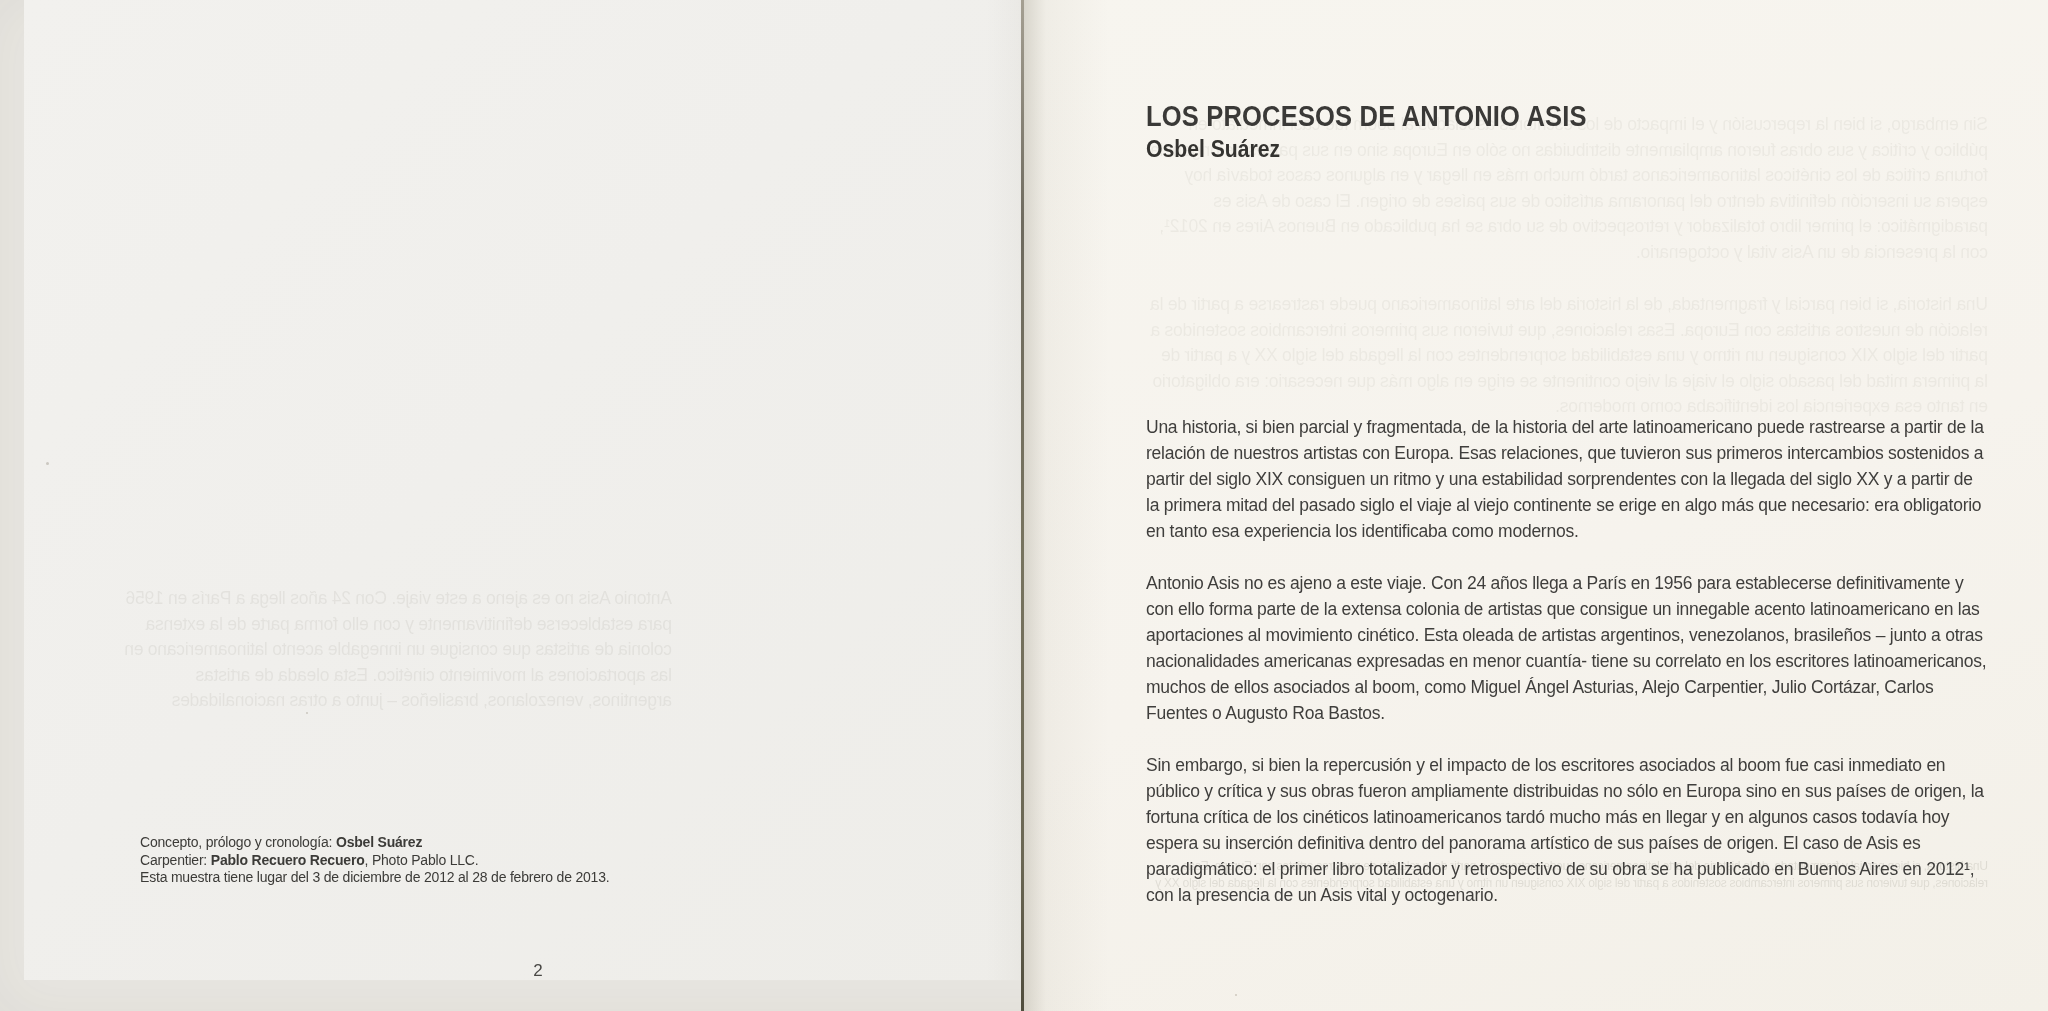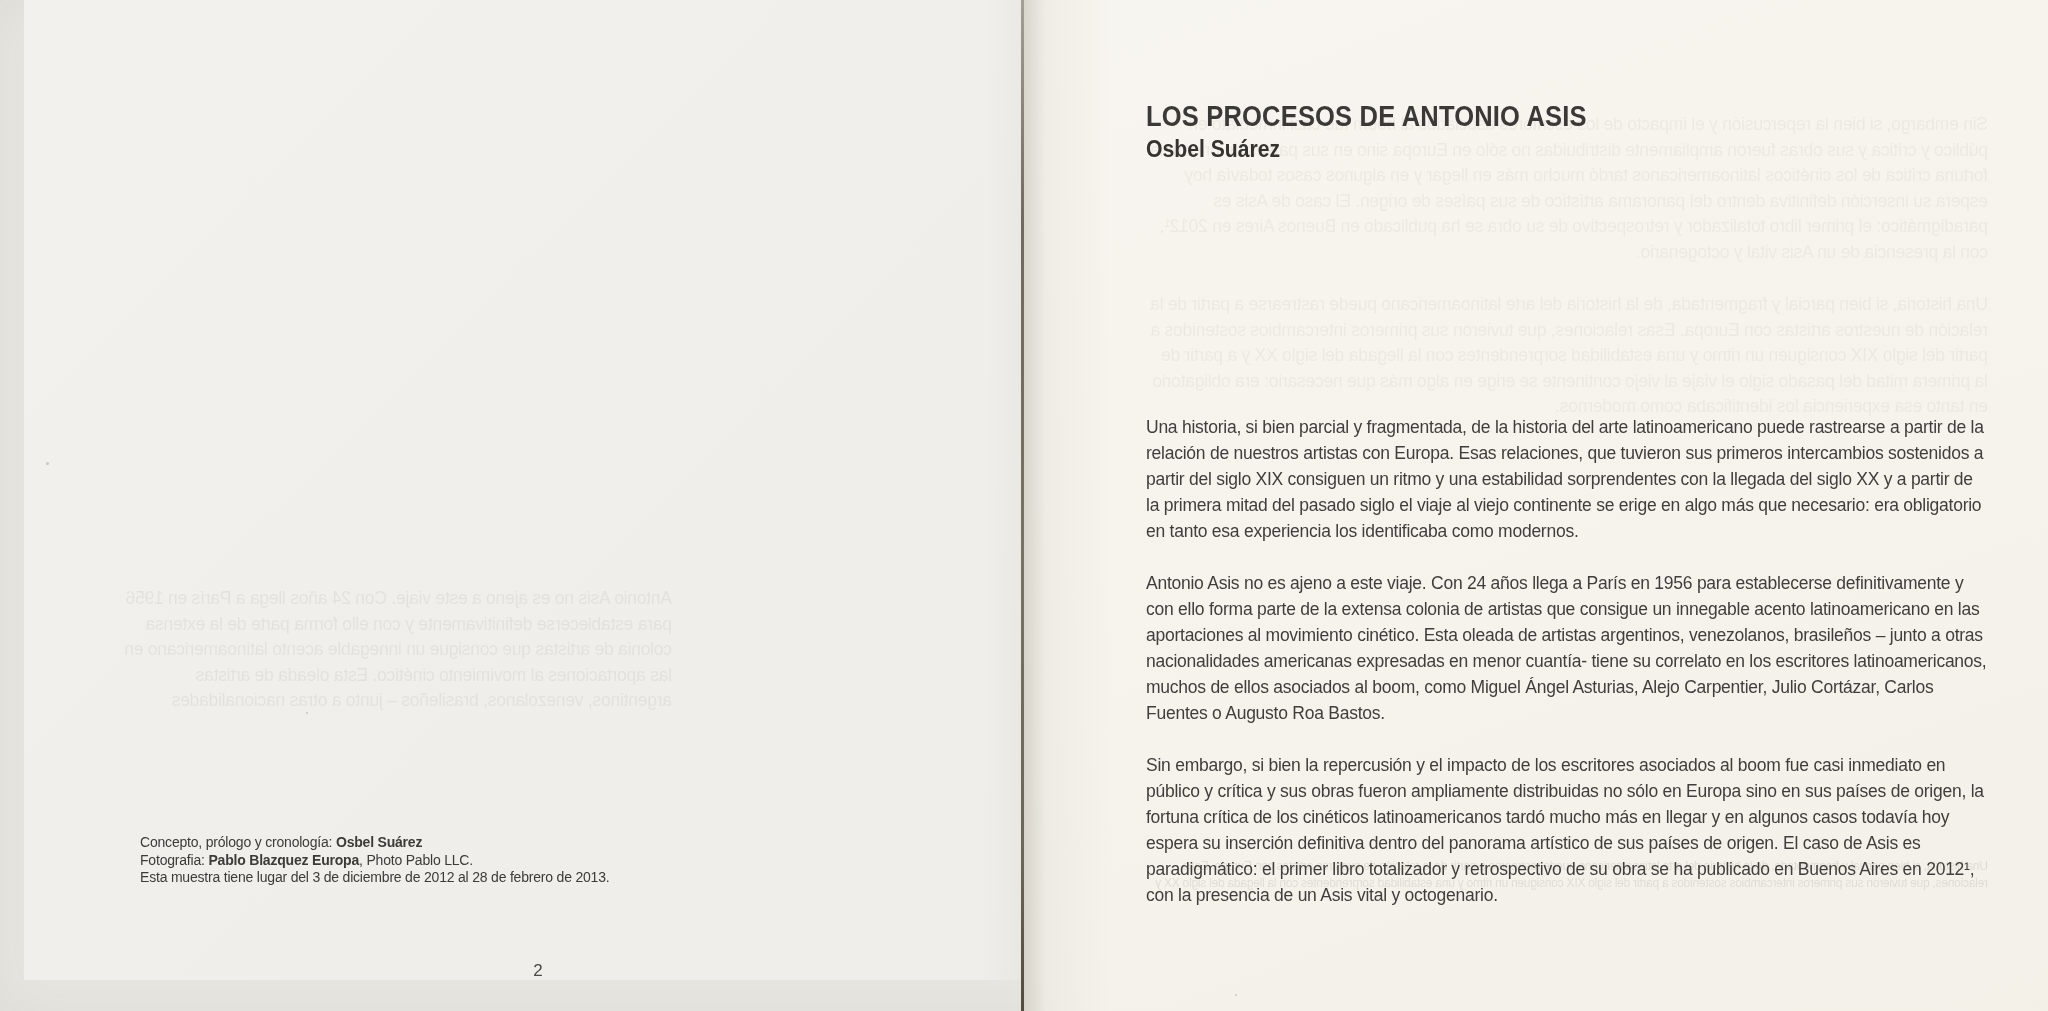--- a/index.html
+++ b/index.html
@@ -97,21 +97,21 @@
 
   <div class="page-left">
 
     <div class="ghost ghost-left" aria-hidden="true">Antonio Asis no es ajeno a este viaje. Con 24 años llega a París en 1956 para establecerse definitivamente y con ello forma parte de la extensa colonia de artistas que consigue un innegable acento latinoamericano en las aportaciones al movimiento cinético. Esta oleada de artistas argentinos, venezolanos, brasileños – junto a otras nacionalidades americanas expresadas en menor cuantía- tiene su correlato en los escritores latinoamericanos, muchos de ellos asociados al boom, como Miguel Ángel Asturias, Alejo Carpentier, Julio Cortázar, Carlos Fuentes o Augusto Roa Bastos.</div>
 
     <div class="credits">
       <div>
         <span>Concepto, prólogo y cronología: </span><span class="credit-bold">Osbel Suárez</span><span></span>
       </div>
       <div>
-        <span>Fotografia: </span><span class="credit-bold">Pablo Blazquez Europa</span><span>, Photo Pablo LLC.</span>
+        <span>Carpentier: </span><span class="credit-bold">Pablo Recuero Recuero</span><span>, Photo Pablo LLC.</span>
       </div>
       <div>
         <span>Esta muestra tiene lugar del 3 de diciembre de 2012 al 28 de febrero de 2013.</span>
       </div>
     </div>
 
     <div class="page-number left">2</div>
   </div>
 
   <div class="spine"></div>

